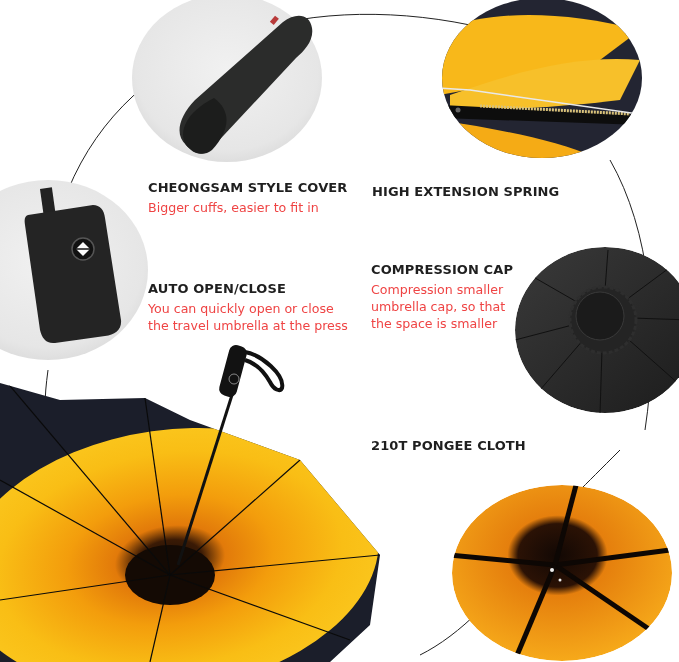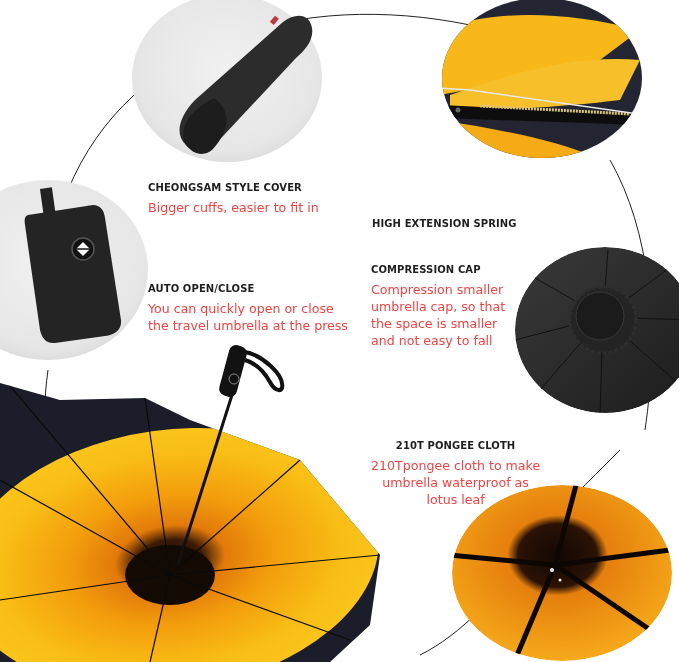--- a/index.html
+++ b/index.html
@@ -1,19 +1,19 @@
 <!DOCTYPE html>
 <html><head>
 <meta charset="utf-8">
 <style>
   html,body{margin:0;padding:0;}
   body{width:679px;height:662px;background:#ffffff;position:relative;overflow:hidden;font-family:"DejaVu Sans","Liberation Sans",sans-serif;}
   svg.bg{position:absolute;left:0;top:0;}
   .feature{position:absolute;}
-  .feature .title{font-weight:bold;font-size:10px;color:#1f1f1f;letter-spacing:0.1px;line-height:16px;white-space:nowrap;}
+  .feature .title{font-weight:bold;font-size:13px;color:#1f1f1f;letter-spacing:0.1px;line-height:16px;white-space:nowrap;}
   .feature .desc{font-size:12.6px;color:#ef4444;line-height:17px;margin-top:3px;}
 </style>
 </head>
 <body>
 
 <svg class="bg" width="679" height="662" viewBox="0 0 679 662">
   <defs>
     <radialGradient id="grayG" cx="50%" cy="45%" r="60%">
       <stop offset="0%" stop-color="#f1f1f1"></stop>
       <stop offset="80%" stop-color="#e6e6e6"></stop>
@@ -147,34 +147,28 @@
 </div>
 
 <div class="feature" style="left:148px;top:281px;">
   <div class="title">AUTO OPEN/CLOSE</div>
   <div class="desc" style="line-height:17px;">
     <div>You can quickly open or close</div>
     <div>the travel umbrella at the press</div>
   </div>
 </div>
 
-<div class="feature" style="left:372px;top:216px;">
+<div class="feature" style="left:372px;top:184px;">
   <div class="title">HIGH EXTENSION SPRING</div>
 </div>
 
 <div class="feature" style="left:371px;top:262px;">
   <div class="title">COMPRESSION CAP</div>
   <div class="desc">
     <div>Compression smaller</div>
     <div>umbrella cap, so that</div>
     <div>the space is smaller</div>
-    <div>and not easy to fall</div>
   </div>
 </div>
 
 <div class="feature" style="left:371px;top:438px;text-align:center;">
   <div class="title">210T PONGEE CLOTH</div>
-  <div class="desc">
-    <div>210Tpongee cloth to make</div>
-    <div>umbrella waterproof as</div>
-    <div>lotus leaf</div>
-  </div>
 </div>
 
 </body></html>

